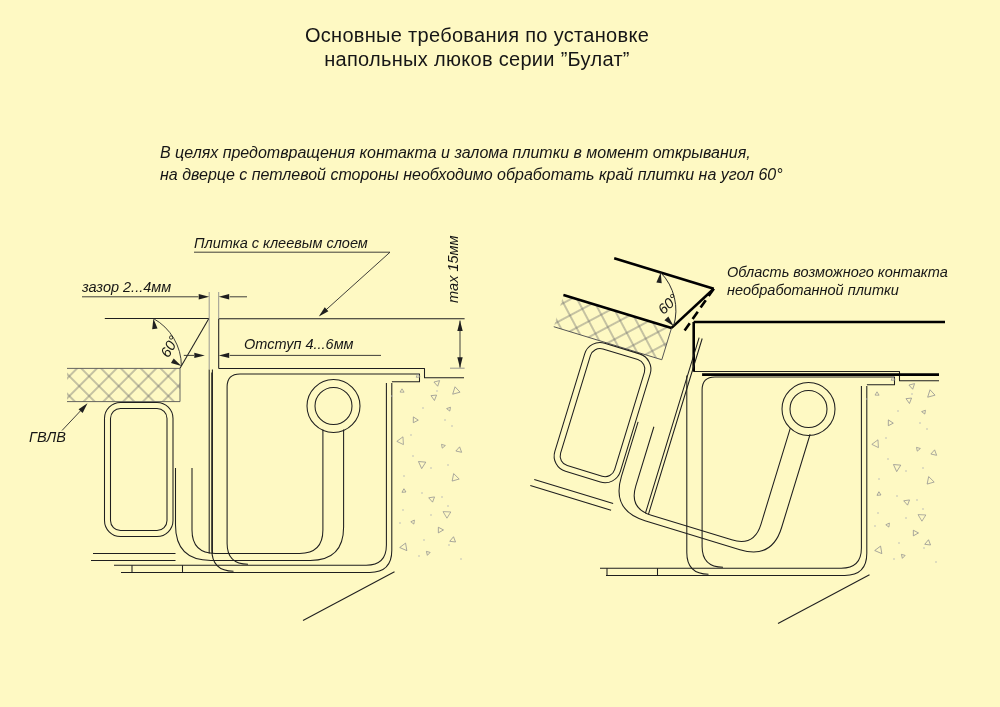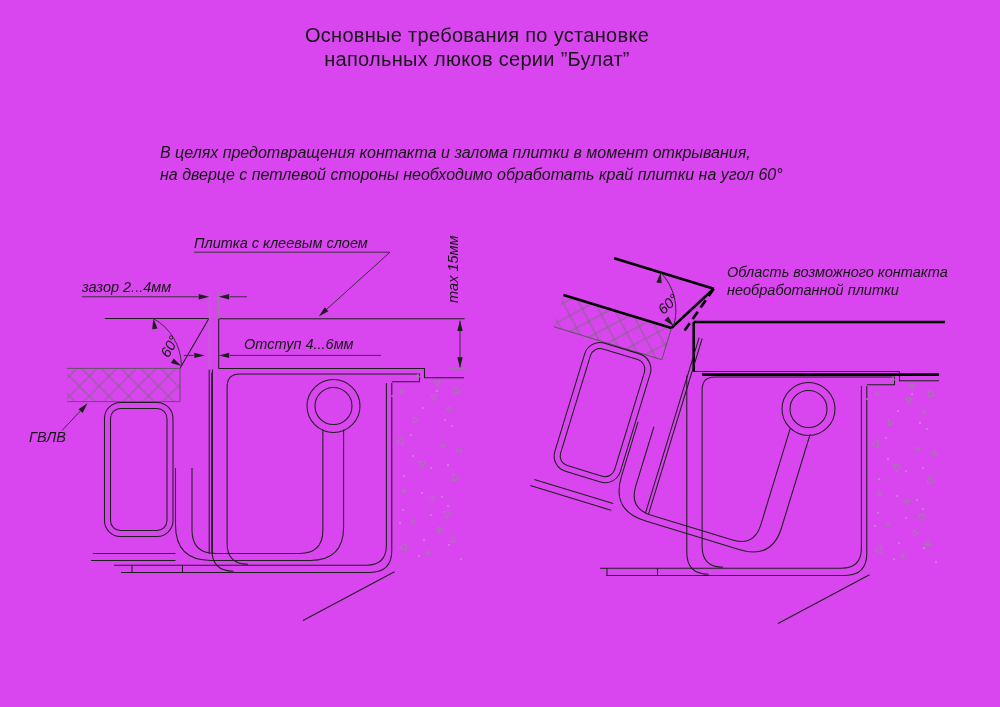--- a/index.html
+++ b/index.html
@@ -1,16 +1,16 @@
 <!DOCTYPE html>
 <html><head>
 <meta charset="utf-8">
 <style>
   html,body{margin:0;padding:0;background:#fff;}
-  .page{position:relative;width:1000px;height:707px;background:#d946ef;overflow:hidden;}
+  .page{position:relative;width:1000px;height:707px;background:#fef9c3;overflow:hidden;}
   svg{display:block;}
   text{fill:#161616;font-family:"Liberation Sans",sans-serif;}
   .ttl{font-size:20px;letter-spacing:.3px;}
   .note{font-size:16px;font-style:italic;}
   .lbl{font-size:14.5px;font-style:italic;}
   .ln{fill:none;stroke:#1f1f1f;stroke-width:1.05;stroke-linejoin:round;stroke-linecap:butt;}
   .thk{fill:none;stroke:#000;stroke-width:2.6;stroke-linejoin:round;}
   .dash{stroke-dasharray:9 5;}
   .thin{fill:none;stroke:#8c8c8c;stroke-width:.9;}
   .dim{fill:none;stroke:#2a2a2a;stroke-width:.9;}

